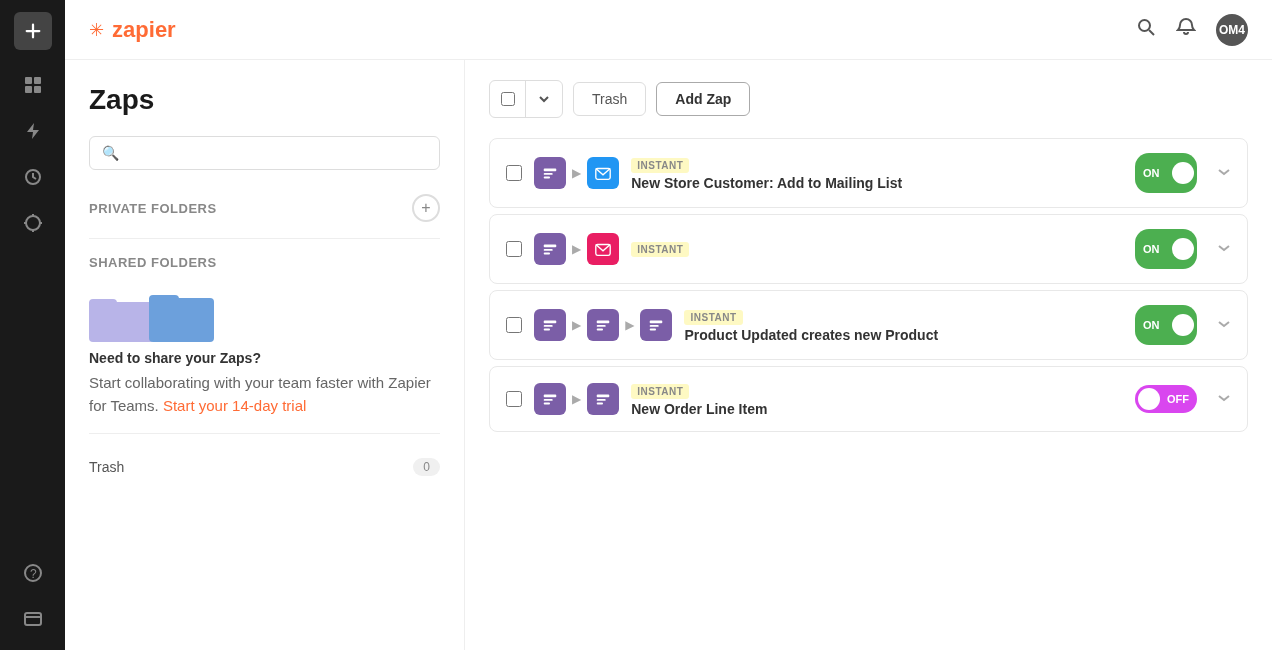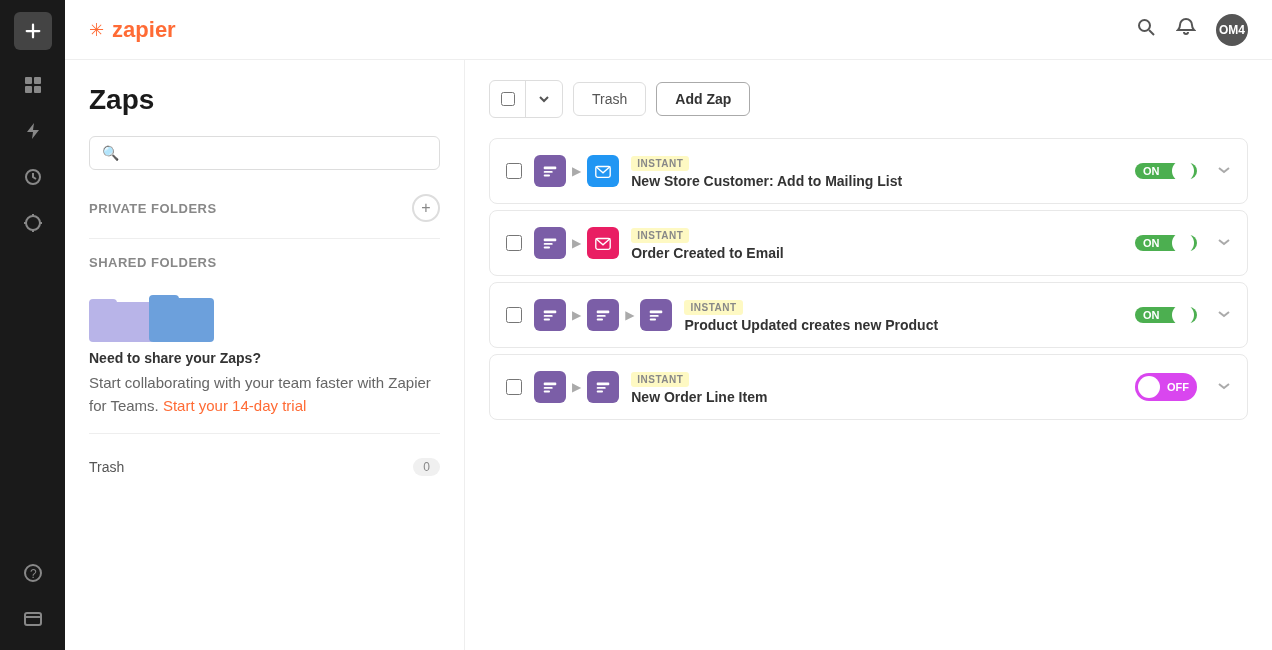--- a/index.html
+++ b/index.html
@@ -226,21 +226,21 @@
       display: inline-block;
       background: #fef9c3; color: #888;
       font-size: 10px; font-weight: 700;
       padding: 2px 6px; border-radius: 3px;
       letter-spacing: 0.5px; margin-bottom: 2px;
     }
     .zap-title { font-size: 14px; font-weight: 600; color: #333; }
     .toggle-on {
       display: flex; align-items: center;
       background: #4caf50; border-radius: 14px;
-      width: 62px; height: 16px; position: relative; cursor: pointer;
+      width: 62px; height: 40px; position: relative; cursor: pointer;
       flex-shrink: 0;
     }
     .toggle-on .toggle-label {
       color: #fff; font-size: 11px; font-weight: 700;
       position: absolute; left: 8px;
     }
     .toggle-on .toggle-knob {
       width: 22px; height: 22px; background: #fff; border-radius: 50%;
       position: absolute; right: 3px;
     }
@@ -447,21 +447,20 @@
           <span class="arrow-icon">▶</span>
           <div class="app-icon app-icon-mail2">
             <svg width="18" height="18" viewBox="0 0 20 20">
                 <rect x="2" y="5" width="16" height="12" rx="2" fill="none" stroke="#fff" stroke-width="1.5"></rect>
                 <polyline points="2,5 10,12 18,5" fill="none" stroke="#fff" stroke-width="1.5"></polyline>
               </svg>
           </div>
         </div>
         <div class="zap-info">
           <span class="zap-badge">INSTANT</span>
-          <div class="zap-title">Order Created to Email</div>
         </div>
         <div class="toggle-on">
           <span class="toggle-label">ON</span>
           <div class="toggle-knob"></div>
         </div>
         <span class="expand-icon">
           <svg width="14" height="14" viewBox="0 0 14 14" fill="none" stroke="#aaa" stroke-width="2">
               <polyline points="2,5 7,9 12,5"></polyline>
             </svg>
         </span>

